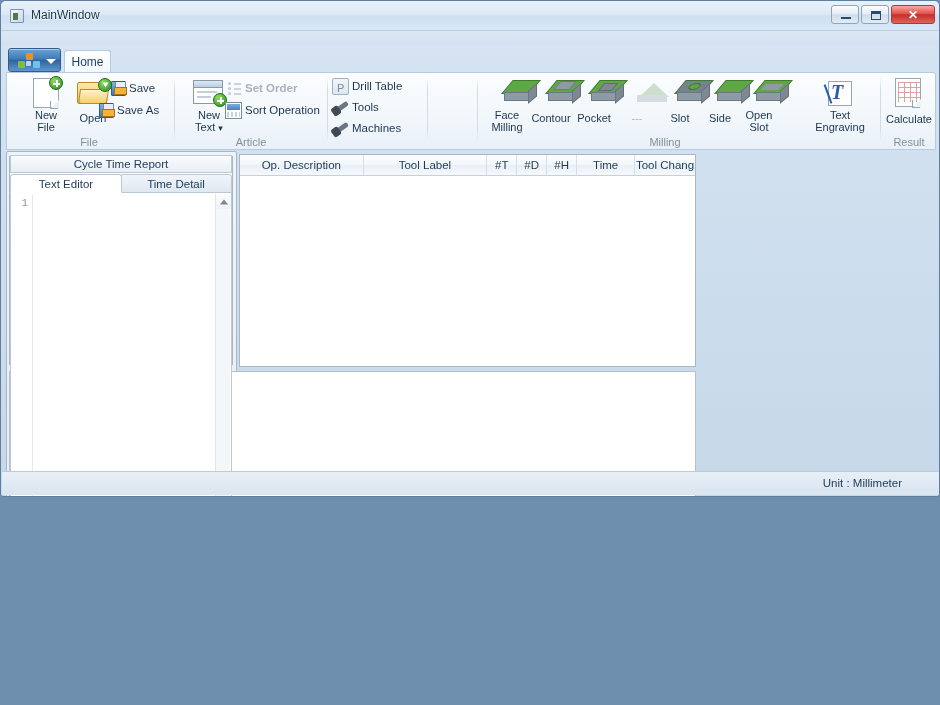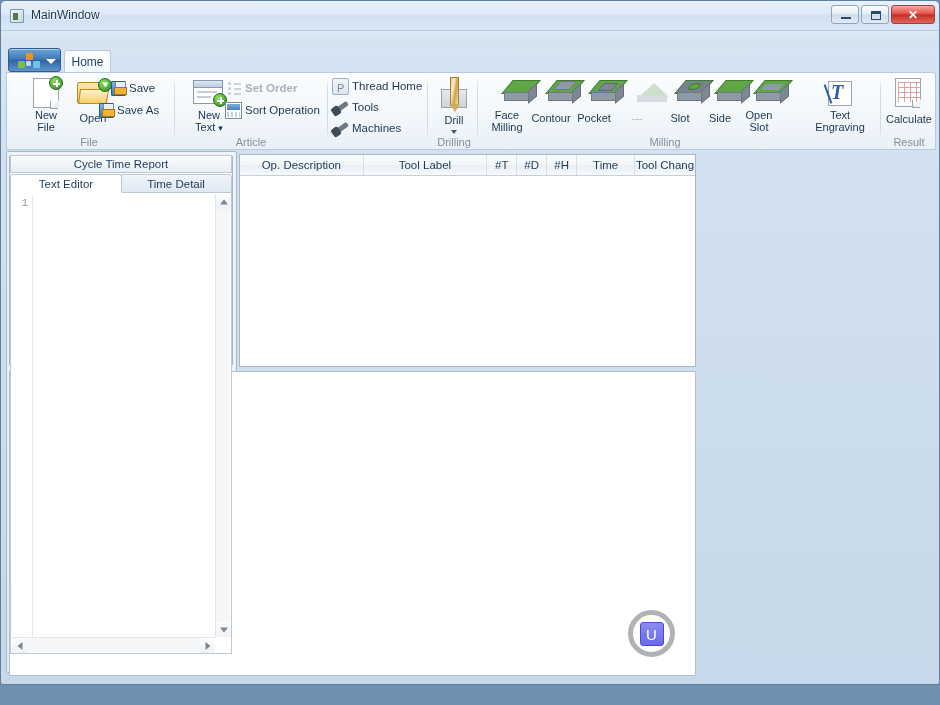--- a/index.html
+++ b/index.html
@@ -4,21 +4,21 @@
 <style>
   * { box-sizing: border-box; margin: 0; padding: 0; }
   html, body {
     width: 940px; height: 705px; overflow: hidden;
     font-family: "Liberation Sans", sans-serif;
     background: #6f8fae;
   }
 
   
   .window {
-    position: absolute; left: 0; top: 0; width: 940px; height: 685px;
+    position: absolute; left: 0; top: 0; width: 940px; height: 497px;
     background: linear-gradient(180deg,#d7e5f3 0%, #cfdfee 40%, #c6d8e9 100%);
     border: 1px solid #5e7fa0;
     border-radius: 6px 6px 3px 3px;
     overflow: hidden;
   }
 
   
   .titlebar {
     position: absolute; left: 0; top: 0; width: 100%; height: 30px;
     background: linear-gradient(180deg,#e8f1fa 0%, #dce9f6 45%, #cfe0f1 52%, #d9e7f5 100%);
@@ -516,45 +516,34 @@
         <span class="si si-grid"></span>
         <span>Sort Operation</span>
       </div>
       <div class="rgroup-label">Article</div>
     </div>
     <div class="rsep" style="left:320px;"></div>
 
     <div class="rgroup" style="left:323px; width:108px;">
       <div class="smbtn" style="left:2px; top:4px;">
         <span class="si si-thread"></span>
-        <span>Thread Home</span>
+        <span>Drill Table</span>
       </div>
       <div class="smbtn" style="left:2px; top:25px;">
         <span class="si si-wrench"></span>
         <span>Tools</span>
       </div>
       <div class="smbtn" style="left:2px; top:46px;">
         <span class="si si-wrench"></span>
         <span>Machines</span>
       </div>
       <div class="rgroup-label"></div>
     </div>
     <div class="rsep" style="left:420px;"></div>
 
-    <div class="rgroup" style="left:423px; width:48px;">
-      <div class="bigbtn" style="left:-3px;">
-        <span class="ico ico-drill">
-          <i class="blk"></i>
-            <i class="bit"></i>
-        </span>
-        <span class="lbl" style="top:38px;">Drill</span>
-        <span class="dd-arrow" style="top:54px;"></span>
-      </div>
-      <div class="rgroup-label">Drilling</div>
-    </div>
     <div class="rsep" style="left:470px;"></div>
 
     <div class="rgroup" style="left:473px; width:390px;">
 
       <div class="bigbtn tall" style="left:0px;">
         <span class="ico" style="top:4px;">
           <span class="blk3d"><i class="top"></i><i class="side2"></i><i class="side"></i></span>
         </span>
         <span class="lbl"><span>Face</span><br><span>Milling</span></span>
       </div>
@@ -690,14 +679,17 @@
             </div>
           <div class="sbtn" style="right:0;">
               <i class="sarr right"></i>
             </div>
         </div>
       </div>
     </div>
 
   </div>
 
+  <div class="statusbar">
+    <div class="status-text">Unit : Millimeter</div>
+  </div>
 
 </div>
 
 </body></html>

